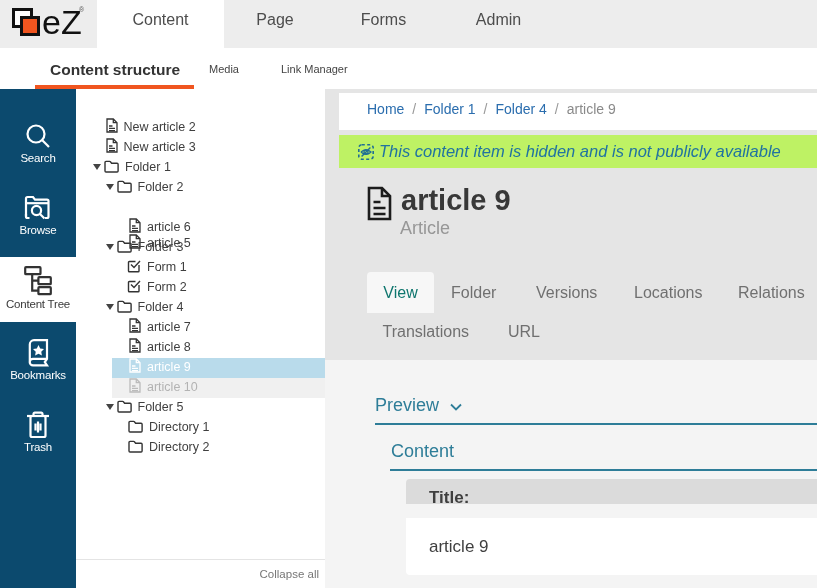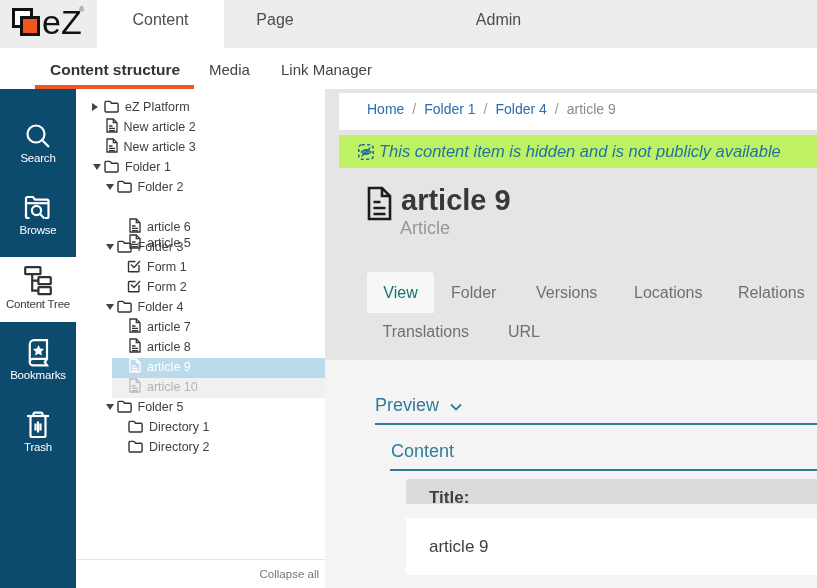--- a/index.html
+++ b/index.html
@@ -10,21 +10,21 @@
 
   
   #topbar { left:0; top:0; width:817px; height:48px; background:#ededed; }
   #toptab-active { left:97px; top:0; width:127px; height:48px; background:#fff; }
   .topnav { top:0; height:48px; line-height:40px; font-size:16px; color:#4d4d4d; text-align:center; }
 
   
   #logo { left:12px; top:6px; width:80px; height:38px; }
 
   
-  .subnav { top:48px; height:41px; line-height:43px; font-size:15px; color:#444; }
+  .subnav { top:48px; height:41px; line-height:43px; font-size:11px; color:#444; }
   #subnav1 { font-weight:bold; color:#333; font-size:15.5px; }
   #orangebar { left:35px; top:85px; width:159px; height:4px; background:#f0551f; }
 
   
   #sidebar { left:0; top:89px; width:76px; height:499px; background:#0c4a6e; }
   .sbitem { position:absolute; left:0; width:76px; height:65px; text-align:center; color:#fff; }
   .sbitem svg { display:block; margin:10px auto 0; }
   .sbitem .lbl { margin-top:2px; }
   .sbitem .lbl { font-size:11.5px; letter-spacing:-0.2px; }
   .sbitem.active { background:#fff; color:#3a3a3a; }
@@ -69,20 +69,21 @@
   #trowval span { margin-left:23px; }
 </style>
 </head>
 <body>
 <div id="app">
 
   <div class="abs" id="topbar"></div>
   <div class="abs" id="toptab-active"></div>
   <div class="abs topnav" style="left:97px;width:127px;">Content</div>
   <div class="abs topnav" style="left:224px;width:102px;">Page</div>
+  <div class="abs topnav" style="left:326px;width:115px;">Forms</div>
   <div class="abs topnav" style="left:441px;width:115px;">Admin</div>
 
   <svg class="abs" id="logo" viewBox="0 0 80 38" width="80" height="38">
     <rect x="1.5" y="3.5" width="18" height="17" fill="#fff" stroke="#111" stroke-width="3"></rect>
     <rect x="9.5" y="11.5" width="17" height="17" fill="#f0551f" stroke="#111" stroke-width="3"></rect>
     <text x="30" y="27.5" font-size="34" fill="#111" font-family="Liberation Sans, sans-serif">eZ</text>
     <text x="67" y="5.5" font-size="7" fill="#555" font-family="Liberation Sans, sans-serif">®</text>
   </svg>
 
   <div class="abs subnav" id="subnav1" style="left:50px;">Content structure</div>
@@ -132,28 +133,20 @@
         <path d="M11.5 12.5 v7 M14 10.5 v11 M16.5 12.5 v7"></path>
       </svg>
       <div class="lbl">Trash</div>
     </div>
   </div>
 
   <div class="abs" id="tree">
     <div class="abs" id="selrow"></div>
     <div class="abs" id="hidrow"></div>
 
-    <div class="trow" style="left:16px;top:8px;">
-      <svg class="tg" width="6" height="8" viewBox="0 0 6 8" style="left:0;top:6px;">
-          <polygon points="0,0 6,4 0,8" fill="#444"></polygon>
-        </svg>
-      <svg width="15" height="13" viewBox="0 0 15 13" fill="none" stroke="#333" stroke-width="1.4" style="margin-left:12px;">
-          <path d="M1 11 V2.4 a1 1 0 0 1 1-1 h3.6 a1 1 0 0 1 .8 .35 l1.2 1.5 h5.5 a1 1 0 0 1 1 1 v6.75 a1 1 0 0 1 -1 1 H2 a1 1 0 0 1 -1-1 z"></path>
-        </svg><span class="tname">eZ Platform</span>
-    </div>
     <div class="trow" style="left:29.5px;top:28px;">
       <svg width="12" height="15" viewBox="0 0 12 15" fill="none" stroke="#333" stroke-width="1.3">
           <path d="M1 1 h6.3 l3.7 3.7 v9.3 h-10 z"></path>
           <path d="M7.3 1 v3.7 H11"></path>
           <path d="M3 8 h3.5 M3 10.4 h6 M3 12.6 h6"></path>
         </svg><span class="tname">New article 2</span>
     </div>
     <div class="trow" style="left:29.5px;top:48px;">
       <svg width="12" height="15" viewBox="0 0 12 15" fill="none" stroke="#333" stroke-width="1.3">
           <path d="M1 1 h6.3 l3.7 3.7 v9.3 h-10 z"></path>

